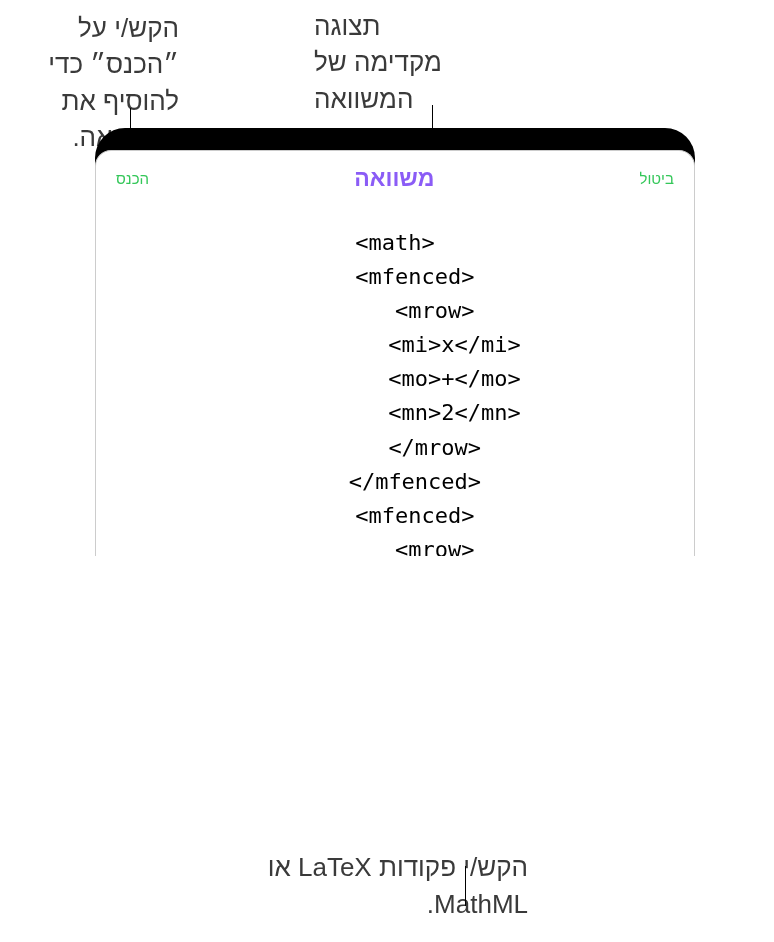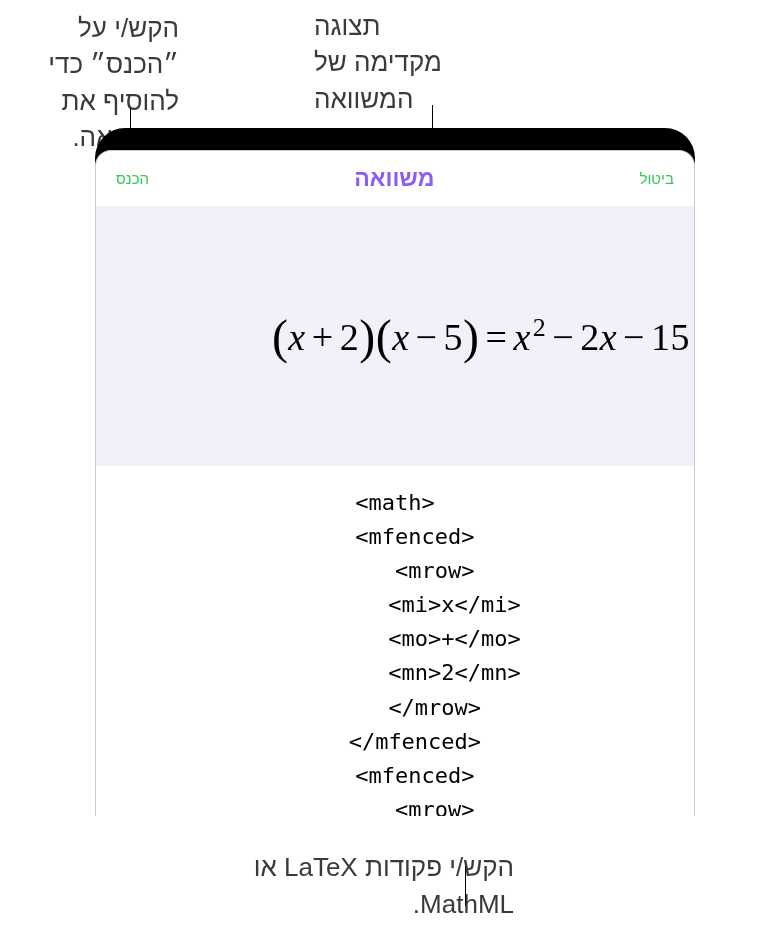--- a/index.html
+++ b/index.html
@@ -17,21 +17,21 @@
       font-size: 26px;
       line-height: 1.4;
       text-align: right;
     }
     .callout-line {
       position: absolute;
       background: #000;
     }
     .callout-1 { top: 10px; right: 595px; width: 165px; text-align: right; direction: rtl; }
     .callout-2 { top: 8px; right: 300px; width: 160px; text-align: left; direction: rtl;}
-    .callout-3 { bottom: 20px; right: 260px; width: 350px; text-align: right; direction: rtl;}
+    .callout-3 { bottom: 20px; right: 246px; width: 350px; text-align: right; direction: rtl;}
     .line-1 { width: 1px; height: 40px; left: 130px; top: 108px; }
     .line-2 { width: 1px; height: 58px; left: 432px; top: 105px; }
     .line-3 { width: 1px; height: 40px; left: 465px; top: 866px; }
     
     .device-frame {
       position: absolute;
       top: 128px;
       left: 95px;
       width: 600px;
       background: #000;
@@ -123,25 +123,20 @@
 
 <div class="device-frame">
   <div class="sheet">
 
     <div class="nav-bar">
       <span class="nav-btn">ביטול</span>
       <span class="nav-title">משוואה</span>
       <span class="nav-btn">הכנס</span>
     </div>
 
-    <div class="preview-area">
-      <div class="equation-img">
-        <span class="paren">(</span>x<span class="op">+</span><span class="num">2</span><span class="paren">)</span><span class="paren">(</span>x<span class="op">−</span><span class="num">5</span><span class="paren">)</span><span class="op">=</span>x<sup class="num">2</sup><span class="op">−</span><span class="num">2</span>x<span class="op">−</span><span class="num">15</span>
-      </div>
-    </div>
 
     <div class="code-area">
       <pre>&lt;math&gt;
    &lt;mfenced&gt;
       &lt;mrow&gt;
          &lt;mi&gt;x&lt;/mi&gt;
          &lt;mo&gt;+&lt;/mo&gt;
          &lt;mn&gt;2&lt;/mn&gt;
       &lt;/mrow&gt;
    &lt;/mfenced&gt;

